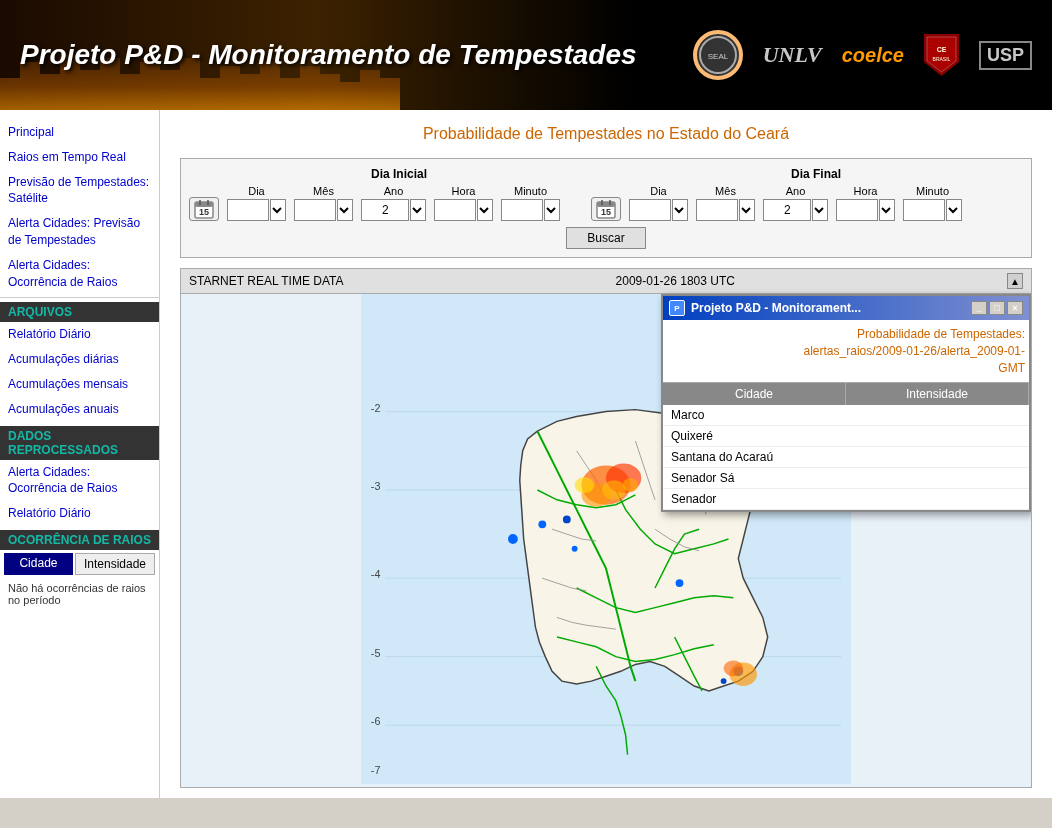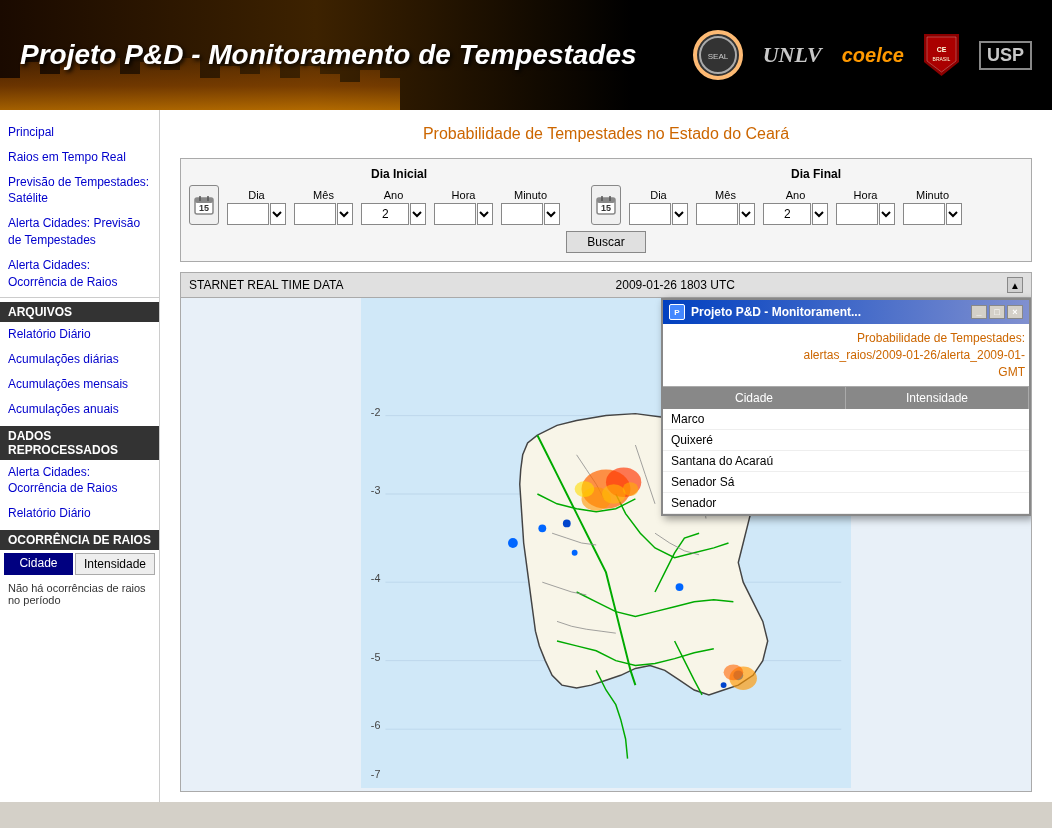--- a/index.html
+++ b/index.html
@@ -99,21 +99,21 @@
     }
     .sidebar-item {
       padding: 4px 8px;
       cursor: pointer;
       font-size: 12px;
       color: #00c;
       line-height: 1.4;
     }
     .sidebar-section-header {
       background: #333;
-      color: #ffffff;
+      color: #14b8a6;
       padding: 3px 8px;
       font-size: 12px;
       font-weight: bold;
       margin-top: 4px;
     }
     .sidebar-item-active {
       background: #000080;
       color: #fff;
     }
     .sidebar-text {
@@ -148,21 +148,21 @@
 
     
     .date-form {
       border: 1px solid #aaa;
       padding: 8px;
       margin-bottom: 10px;
       background: #f5f5f5;
     }
     .cal-icon {
       width: 30px;
-      height: 40px;
+      height: 24px;
       background: #f0f0f0;
       border: 1px solid #888;
       border-radius: 3px;
       display: flex;
       align-items: center;
       justify-content: center;
       cursor: pointer;
       font-size: 16px;
     }
     .date-label {

